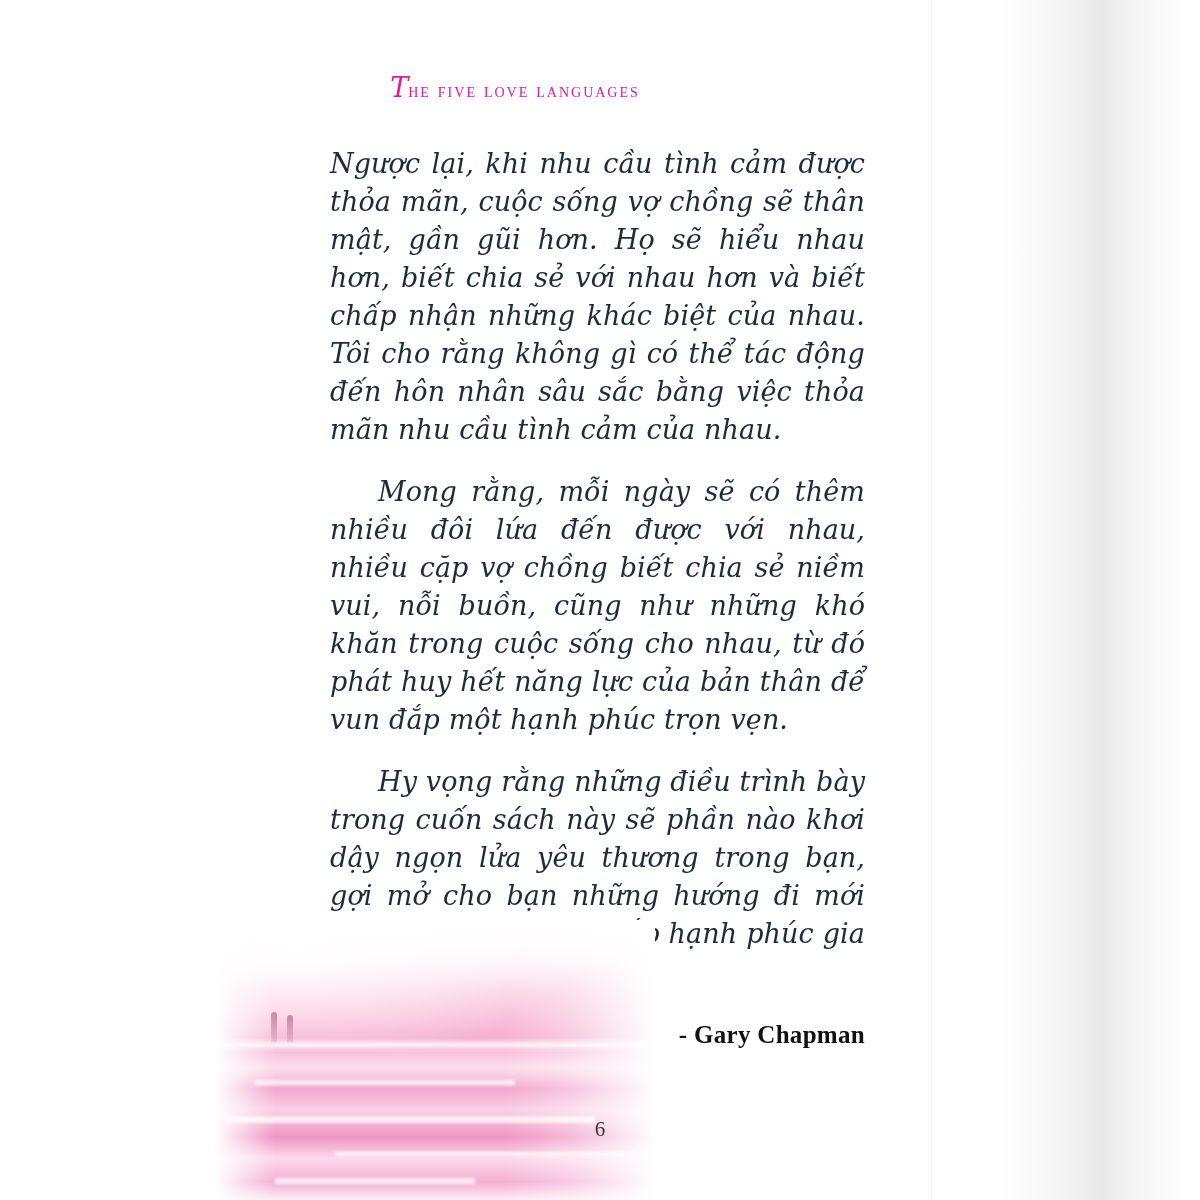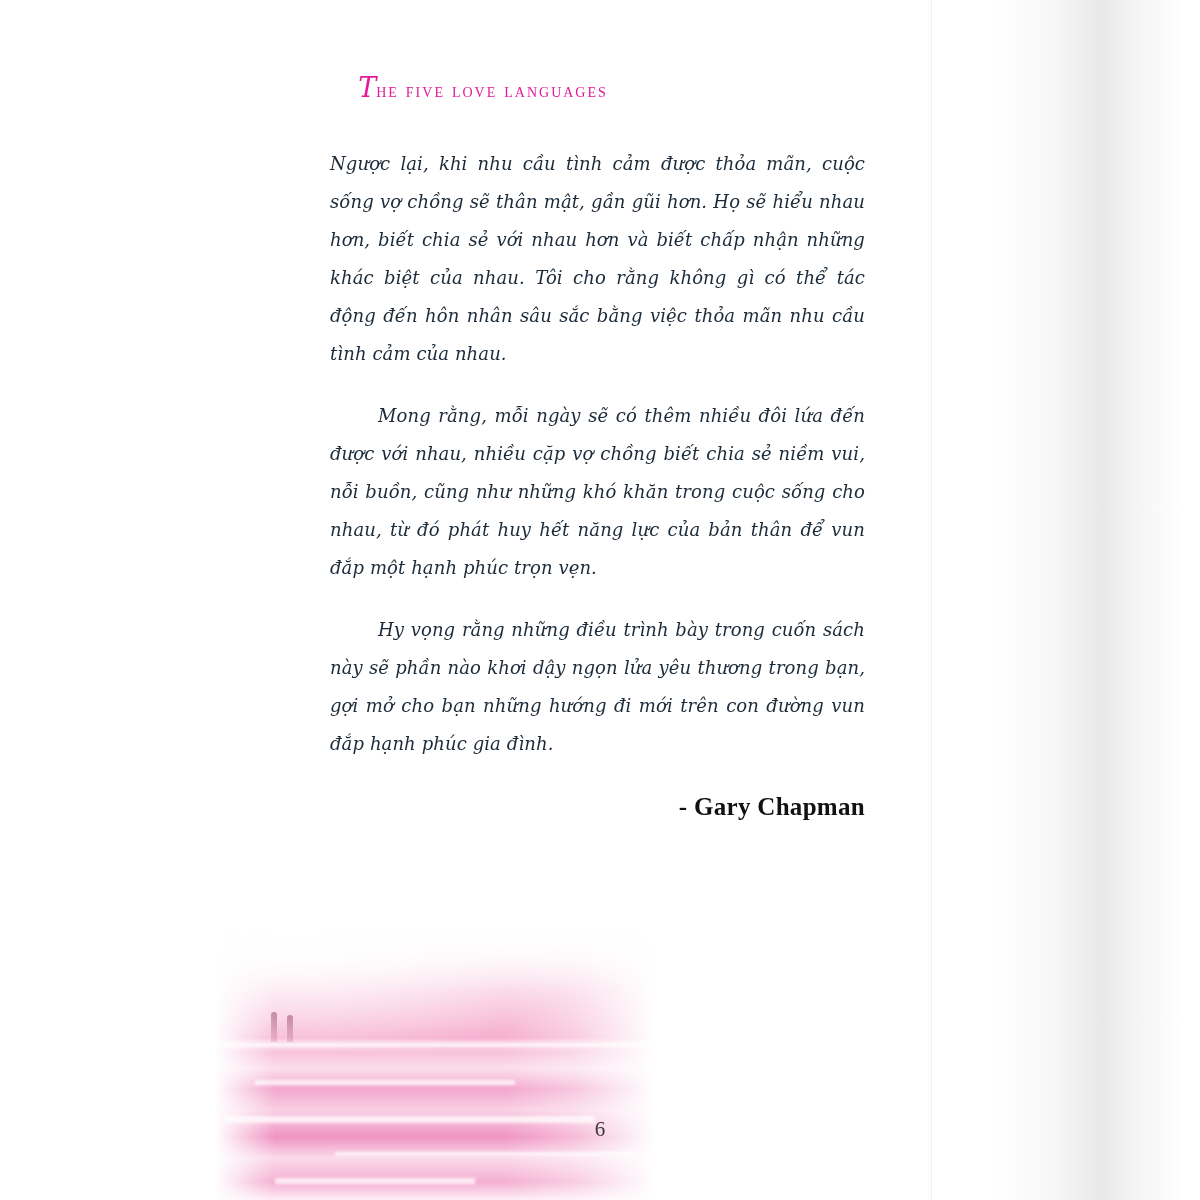--- a/index.html
+++ b/index.html
@@ -55,40 +55,41 @@
     top: 72px;
     left: 0;
     width: 966px;
     text-align: center;
     color: #e4199a;
     font-family: "Liberation Serif", serif;
     font-variant: small-caps;
     font-size: 20px;
     letter-spacing: 2.0px;
     white-space: nowrap;
+    padding-left: 32px;
   }
   .running-head .dropcap {
     font-size: 27px;
     font-style: italic;
     font-family: "DejaVu Serif", serif;
     letter-spacing: 0px;
   }
 
   
   .text-block {
     position: absolute;
     top: 145px;
     left: 330px;
     width: 535px;
   }
   .para {
     margin: 0 0 24px 0;
     font-family: "DejaVu Serif", serif;
     font-style: italic;
-    font-size: 18px;
+    font-size: 27px;
     line-height: 38px;
     color: #1c2b3a;
     text-align: justify;
     text-indent: 48px;
     letter-spacing: 0.1px;
   }
   .para.no-indent {
     text-indent: 0;
   }
 

